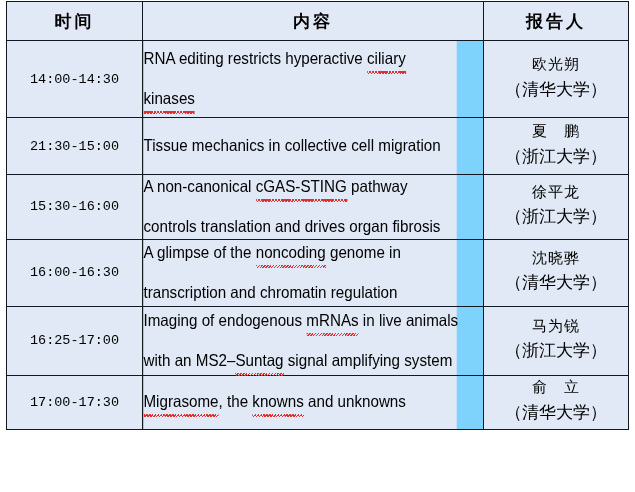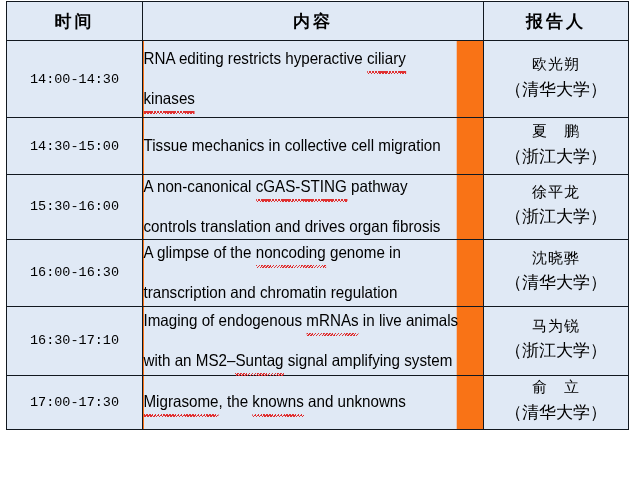--- a/index.html
+++ b/index.html
@@ -18,21 +18,21 @@
     position: absolute;
     left: 6px;
     top: 1px;
     width: 622px;
   }
 
   table.schedule {
     border-collapse: collapse;
     table-layout: fixed;
     width: 622px;
-    background: #f97316;
+    background: #7dd3fc;
   }
 
   table.schedule col.c-time    { width: 136px; }
   table.schedule col.c-content { width: 341px; }
   table.schedule col.c-speaker { width: 145px; }
 
   table.schedule th,
   table.schedule td {
     border: 1.6px solid #12181f;
     padding: 0;
@@ -170,21 +170,21 @@
           <span class="line">RNA editing restricts hyperactive <span class="sq">ciliary</span></span>
           <span class="line"><span class="sq">kinases</span></span>
         </td>
         <td class="speaker">
           <span class="name">欧光朔</span>
           <span class="affil">（清华大学）</span>
         </td>
       </tr>
 
       <tr class="r2">
-        <td class="time">14:30-15:00</td>
+        <td class="time">21:30-15:00</td>
         <td class="content">
           <span class="line">Tissue mechanics in collective cell migration</span>
         </td>
         <td class="speaker">
           <span class="name">夏　鹏</span>
           <span class="affil">（浙江大学）</span>
         </td>
       </tr>
 
 
@@ -206,21 +206,21 @@
           <span class="line">A glimpse of the <span class="sq">noncoding</span> genome in</span>
           <span class="line">transcription and chromatin regulation</span>
         </td>
         <td class="speaker">
           <span class="name">沈晓骅</span>
           <span class="affil">（清华大学）</span>
         </td>
       </tr>
 
       <tr class="r6">
-        <td class="time">16:30-17:10</td>
+        <td class="time">16:25-17:00</td>
         <td class="content">
           <span class="line">Imaging of endogenous <span class="sq">mRNAs</span> in live animals</span>
           <span class="line">with an MS2–<span class="sq">Suntag</span> signal amplifying system</span>
         </td>
         <td class="speaker">
           <span class="name">马为锐</span>
           <span class="affil">（浙江大学）</span>
         </td>
       </tr>
 

